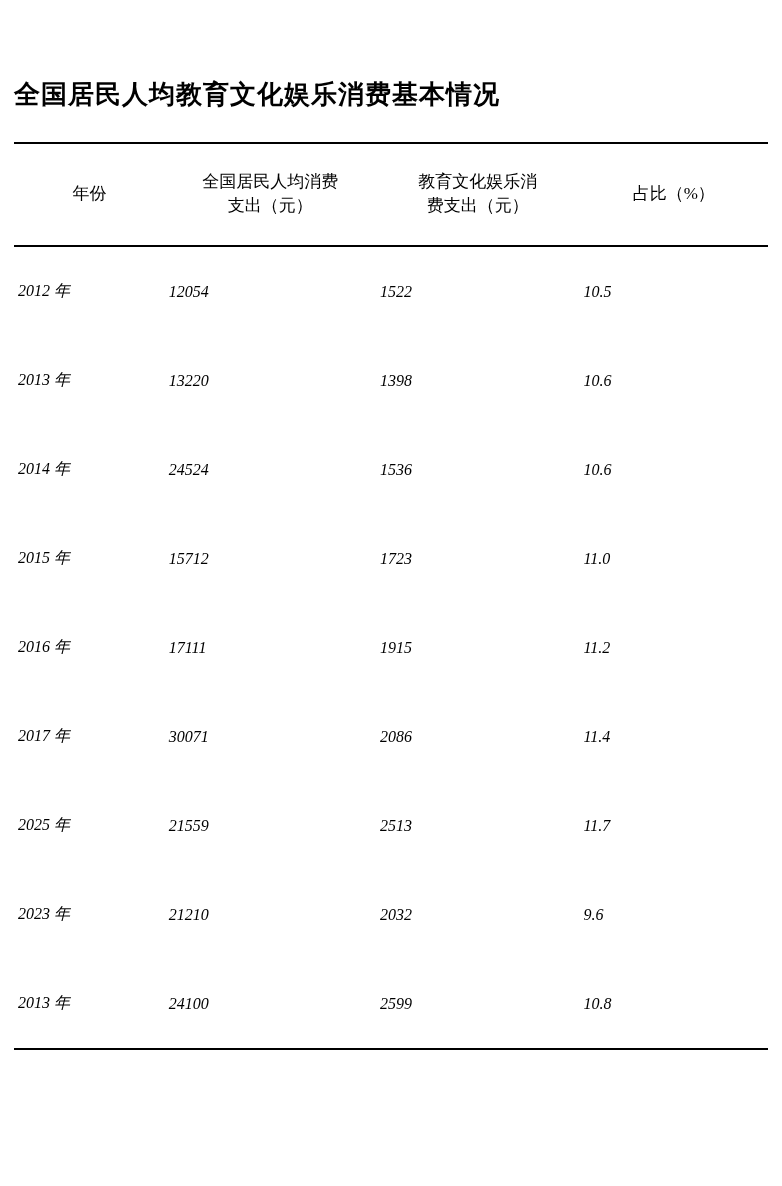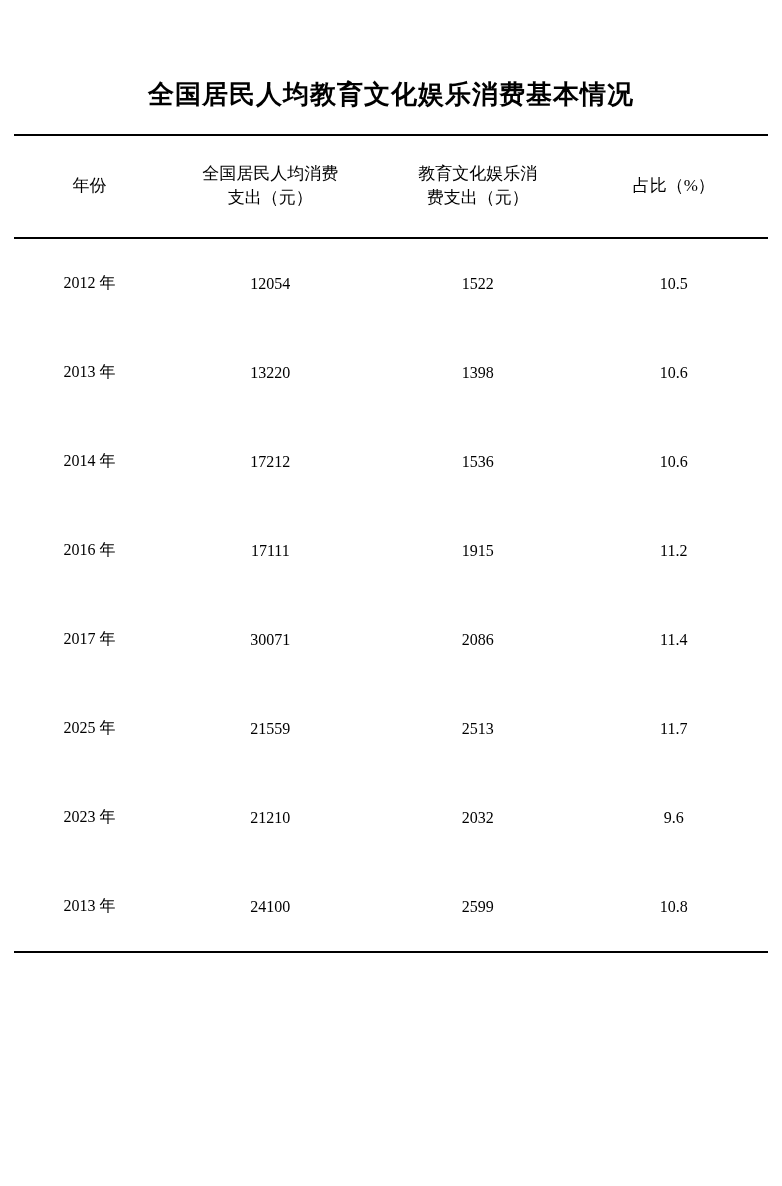--- a/index.html
+++ b/index.html
@@ -15,26 +15,26 @@
     -webkit-font-smoothing: antialiased;
   }
   .page {
     position: relative;
     width: 782px;
     height: 1186px;
     box-sizing: border-box;
     padding: 0 14px;
   }
   .doc-title {
-    text-align: center;
+    text-align: left;
     font-size: 26px;
     font-weight: bold;
     letter-spacing: 1px;
     padding-top: 78px;
-    padding-bottom: 22px;
+    padding-bottom: 30px;
     line-height: 1.3;
   }
   table.data-table {
     width: 100%;
     border-collapse: collapse;
     table-layout: fixed;
   }
   table.data-table thead th {
     font-weight: normal;
     font-size: 17px;
@@ -42,24 +42,25 @@
     padding: 26px 4px 26px 4px;
     vertical-align: middle;
     text-align: center;
   }
   table.data-table thead {
     border-top: 2.5px solid #000;
     border-bottom: 2.5px solid #000;
   }
   table.data-table tbody tr td {
     font-size: 16px;
-    text-align: center;
+    text-align: left;
     height: 89px;
     vertical-align: middle;
     padding: 0 4px;
+    font-style: italic;
   }
   table.data-table tbody {
     border-bottom: 2.5px solid #000;
   }
   col.c-year   { width: 20%; }
   col.c-total  { width: 28%; }
   col.c-edu    { width: 27%; }
   col.c-share  { width: 25%; }
   .nowrap { white-space: nowrap; }
   .hdr-line { display: block; }
@@ -104,23 +105,29 @@
         <td>10.5</td>
       </tr>
       <tr>
         <td>2013 年</td>
         <td>13220</td>
         <td>1398</td>
         <td>10.6</td>
       </tr>
       <tr>
         <td>2014 年</td>
-        <td>17212</td>
+        <td>24524</td>
         <td>1536</td>
         <td>10.6</td>
+      </tr>
+      <tr>
+        <td>2015 年</td>
+        <td>15712</td>
+        <td>1723</td>
+        <td>11.0</td>
       </tr>
       <tr>
         <td>2016 年</td>
         <td>17111</td>
         <td>1915</td>
         <td>11.2</td>
       </tr>
       <tr>
         <td>2017 年</td>
         <td>30071</td>

